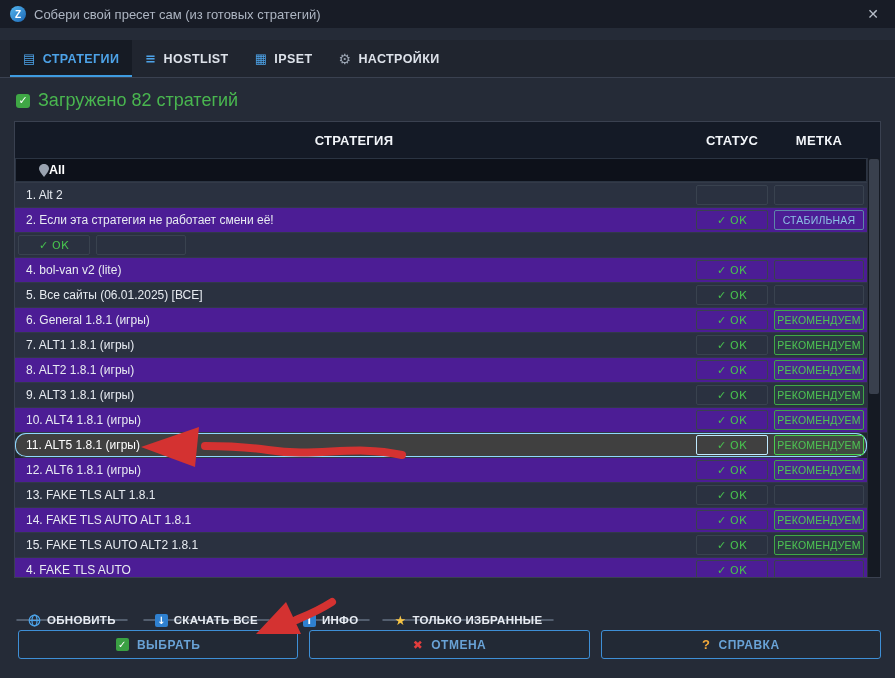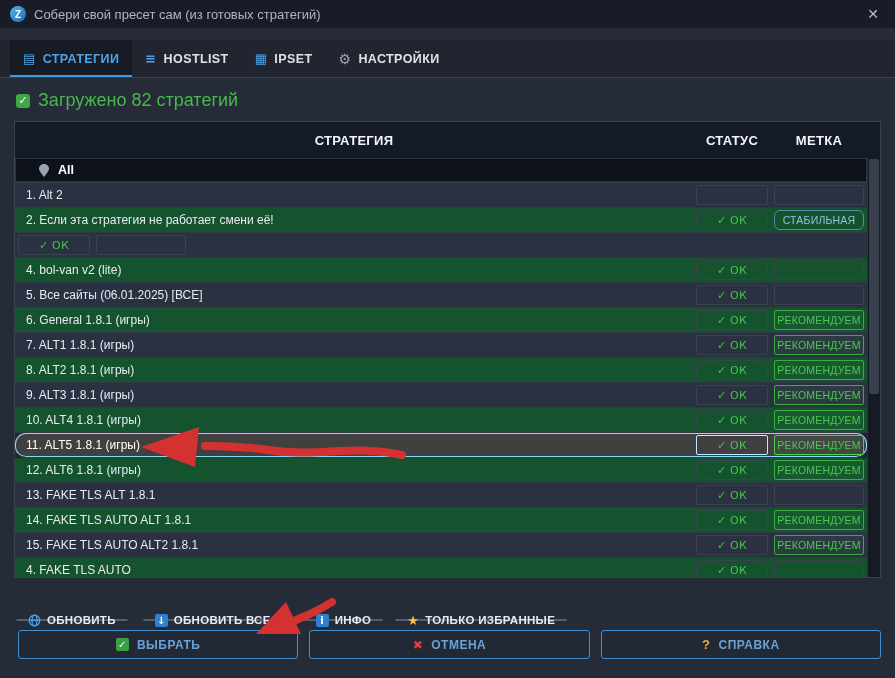--- a/index.html
+++ b/index.html
@@ -29,33 +29,33 @@
   .table{position:absolute;top:121px;left:14px;width:867px;height:457px;background:#20262f;border:1px solid #3a4150;box-sizing:border-box;}
   .thead{display:flex;height:36px;background:#141a26;color:#f2f5f9;font-weight:bold;font-size:13px;align-items:center;border-bottom:1px solid #2c3340;letter-spacing:.3px;}
   .th-name{flex:1;text-align:center;}
   .th-status{width:78px;text-align:center;}
   .th-badge{width:96px;text-align:center;}
   .th-spacer{width:13px;}
   .tbody{position:absolute;top:36px;left:0;right:13px;bottom:0;overflow:hidden;}
   .scrollbar{position:absolute;top:36px;right:0;bottom:0;width:13px;background:#151a23;border-left:1px solid #2a303c;box-sizing:border-box;}
   .thumb{position:absolute;top:1px;left:1px;right:1px;height:56%;background:#39404d;border-radius:2px;}
 
-  .grouprow{display:flex;align-items:center;height:25px;background:#0d111a;border-bottom:1px solid #333a48;color:#fff;font-weight:bold;font-size:12.5px;padding-left:24px;gap:9px;box-sizing:border-box;box-shadow:inset 0 0 0 1px #2b3442;}
+  .grouprow{display:flex;align-items:center;height:25px;background:#0d111a;border-bottom:1px solid #333a48;color:#fff;font-weight:bold;font-size:12.5px;padding-left:24px;gap:0;box-sizing:border-box;box-shadow:inset 0 0 0 1px #2b3442;}
 
   .trow{display:flex;height:25px;box-sizing:border-box;border-bottom:1px solid #313948;color:#e7ebf1;font-size:12px;}
   .trow.odd{background:#2a3140;}
-  .trow.even{background:#14532d;}
+  .trow.even{background:#4c1d95;}
   .trow.selected{background:#404040;color:#fff;box-shadow:inset 0 0 0 1px #8fd8ff;border-radius:11px;}
   .cell-name{flex:1;display:flex;align-items:center;padding-left:11px;overflow:hidden;white-space:nowrap;}
   .cell-status{width:78px;display:flex;}
   .cell-badge{width:96px;display:flex;}
   .box{flex:1;margin:2px 3px;border:1px solid #39424f;border-radius:2px;display:flex;align-items:center;justify-content:center;font-size:10.5px;font-weight:normal;letter-spacing:.2px;overflow:hidden;white-space:nowrap;}
   .box.status{color:#47c24e;font-size:11px;font-family:"DejaVu Sans",sans-serif;}
   .box.badge-recommended{border-color:#3fa946;color:#4ec653;background:rgba(70,180,80,.08);}
-  .box.badge-stable{border-color:#5d87a8;color:#8cc0e4;border-radius:6px;}
+  .box.badge-stable{border-color:#5d87a8;color:#8cc0e4;}
   .trow.selected .box{border-color:#bfeaff;}
   .trow.selected .box.badge-recommended{border-color:#49d04f;}
 
   
   .toolbar{position:absolute;top:583px;left:16px;height:23px;display:flex;align-items:stretch;}
   .tbtn{display:flex;align-items:center;gap:6px;padding:0 11px;background:#2b323f;border:1px solid #535e6e;border-radius:3px;color:#e8ecf2;font-size:11.5px;font-weight:bold;letter-spacing:.3px;cursor:pointer;box-sizing:border-box;margin-top:36px;}
   .tbtn:nth-child(2){margin-left:15px;}
   .tbtn:nth-child(3){margin-left:21px;}
   .tbtn:nth-child(4){margin-left:12px;}
   .icon-sq{width:13px;height:13px;border-radius:2px;background:#2f80cf;color:#fff;font-size:10px;font-weight:bold;display:flex;align-items:center;justify-content:center;font-family:"DejaVu Sans",sans-serif;}
@@ -273,21 +273,21 @@
     <div class="tbtn">
       <svg width="13" height="13" viewBox="0 0 13 13" fill="none" stroke="#4da3e8" stroke-width="1.2">
           <circle cx="6.5" cy="6.5" r="5.3"></circle>
           <ellipse cx="6.5" cy="6.5" rx="2.5" ry="5.3"></ellipse>
           <line x1="1.2" y1="6.5" x2="11.8" y2="6.5"></line>
         </svg>
       <span>ОБНОВИТЬ</span>
     </div>
     <div class="tbtn">
       <span class="icon-sq">↓</span>
-      <span>ОБНОВИТЬ ВСЕ</span>
+      <span>СКАЧАТЬ ВСЕ</span>
     </div>
     <div class="tbtn">
       <span class="icon-sq">i</span>
       <span>ИНФО</span>
     </div>
     <div class="tbtn">
       <span class="icon-star">★</span>
       <span>ТОЛЬКО ИЗБРАННЫЕ</span>
     </div>
   </div>

